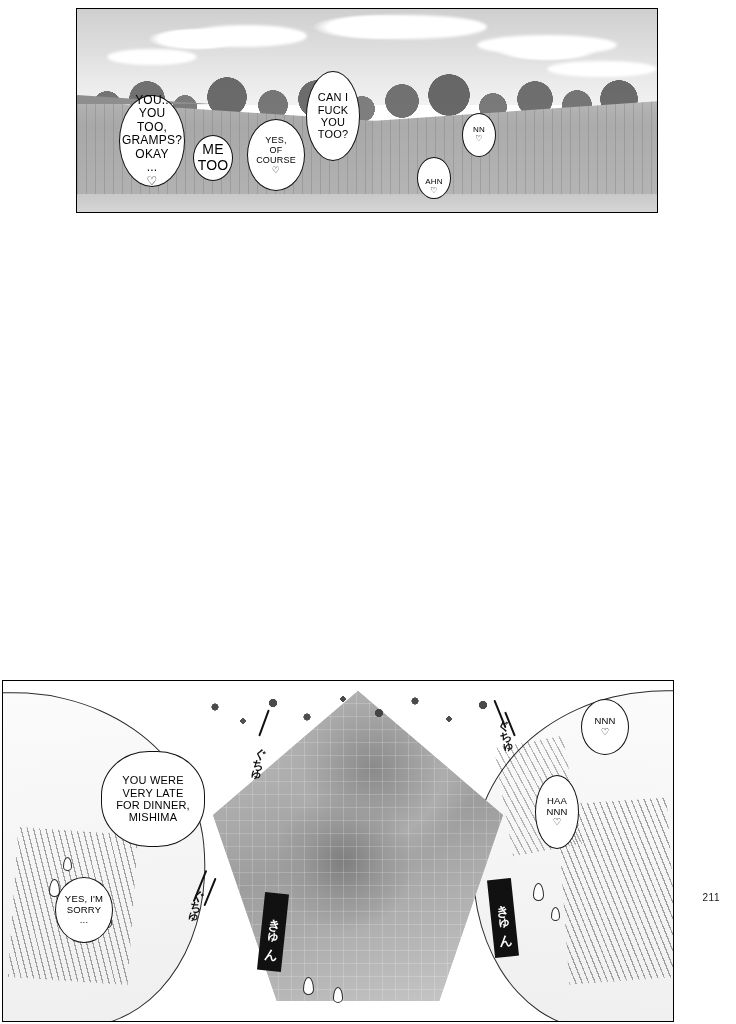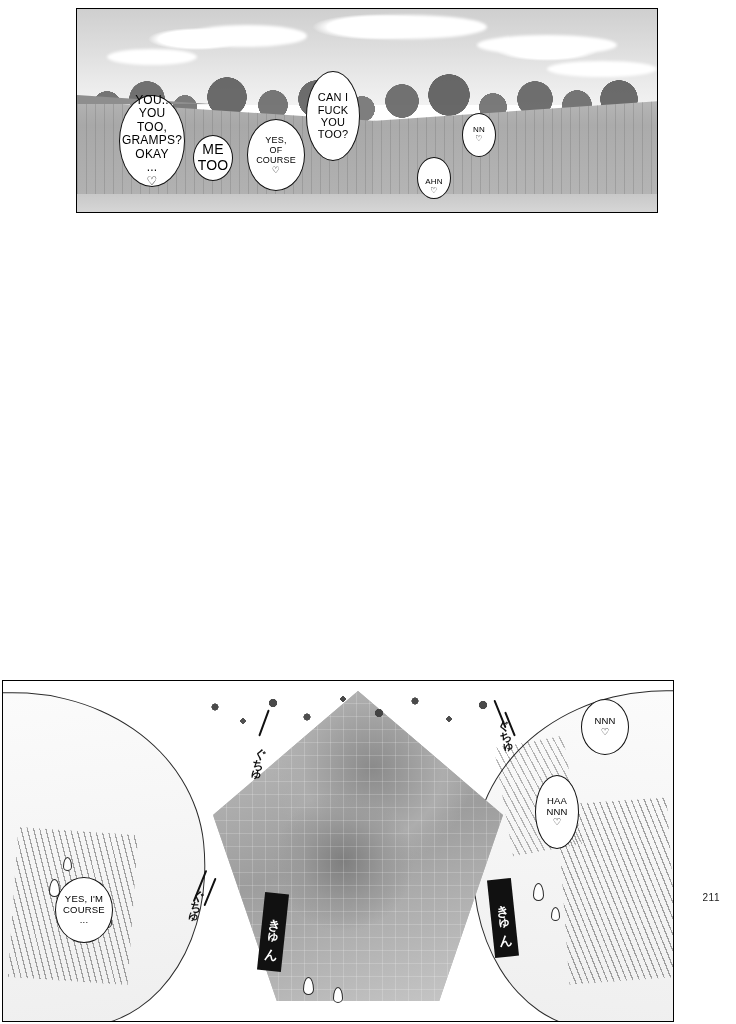--- a/index.html
+++ b/index.html
@@ -345,23 +345,29 @@
       <span>ぐちゅ</span>
     </div>
 
     <div class="sfx-black" style="left:258px;top:212px;width:20px;height:68px;transform:rotate(6deg);">
       <span>きゅん</span>
     </div>
     <div class="sfx-black" style="left:488px;top:198px;width:20px;height:68px;transform:rotate(-6deg);">
       <span>きゅん</span>
     </div>
 
+    <div class="bubble" style="left:98px;top:70px;width:104px;height:96px;font-size:11px;border-radius:46% 46% 46% 46% / 46% 46% 46% 46%;">
+      <span class="txt">YOU WERE
+VERY LATE
+FOR DINNER,
+MISHIMA</span>
+    </div>
     <div class="bubble" style="left:52px;top:196px;width:58px;height:66px;font-size:9.5px;">
       <span class="txt">YES, I'M
-COURSE
+SORRY
 ...</span>
     </div>
     <div class="bubble" style="left:578px;top:18px;width:48px;height:56px;font-size:9.5px;">
       <span class="txt">NNN
 ♡</span>
     </div>
     <div class="bubble" style="left:532px;top:94px;width:44px;height:74px;font-size:9.5px;">
       <span class="txt">HAA
 NNN
 ♡</span>

